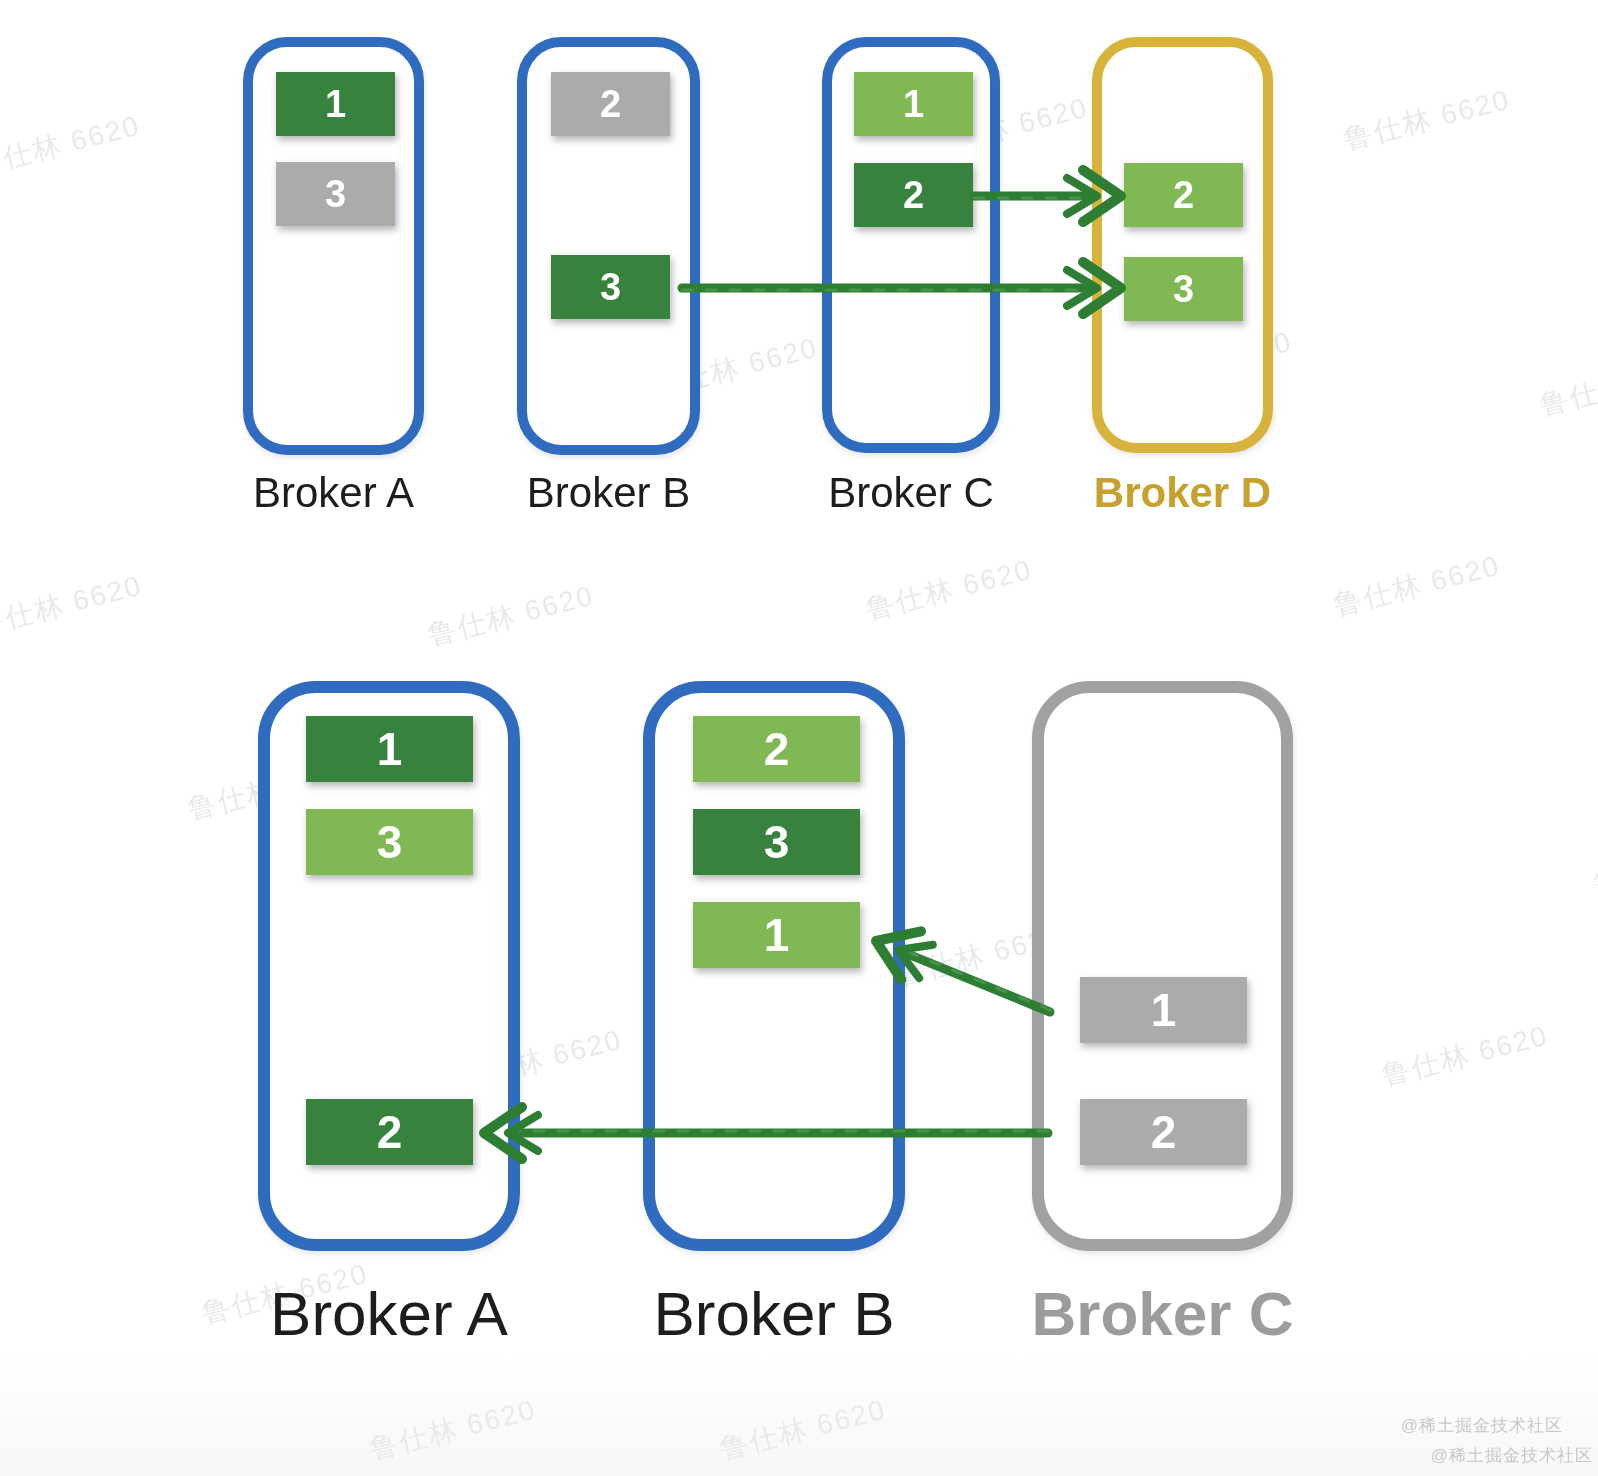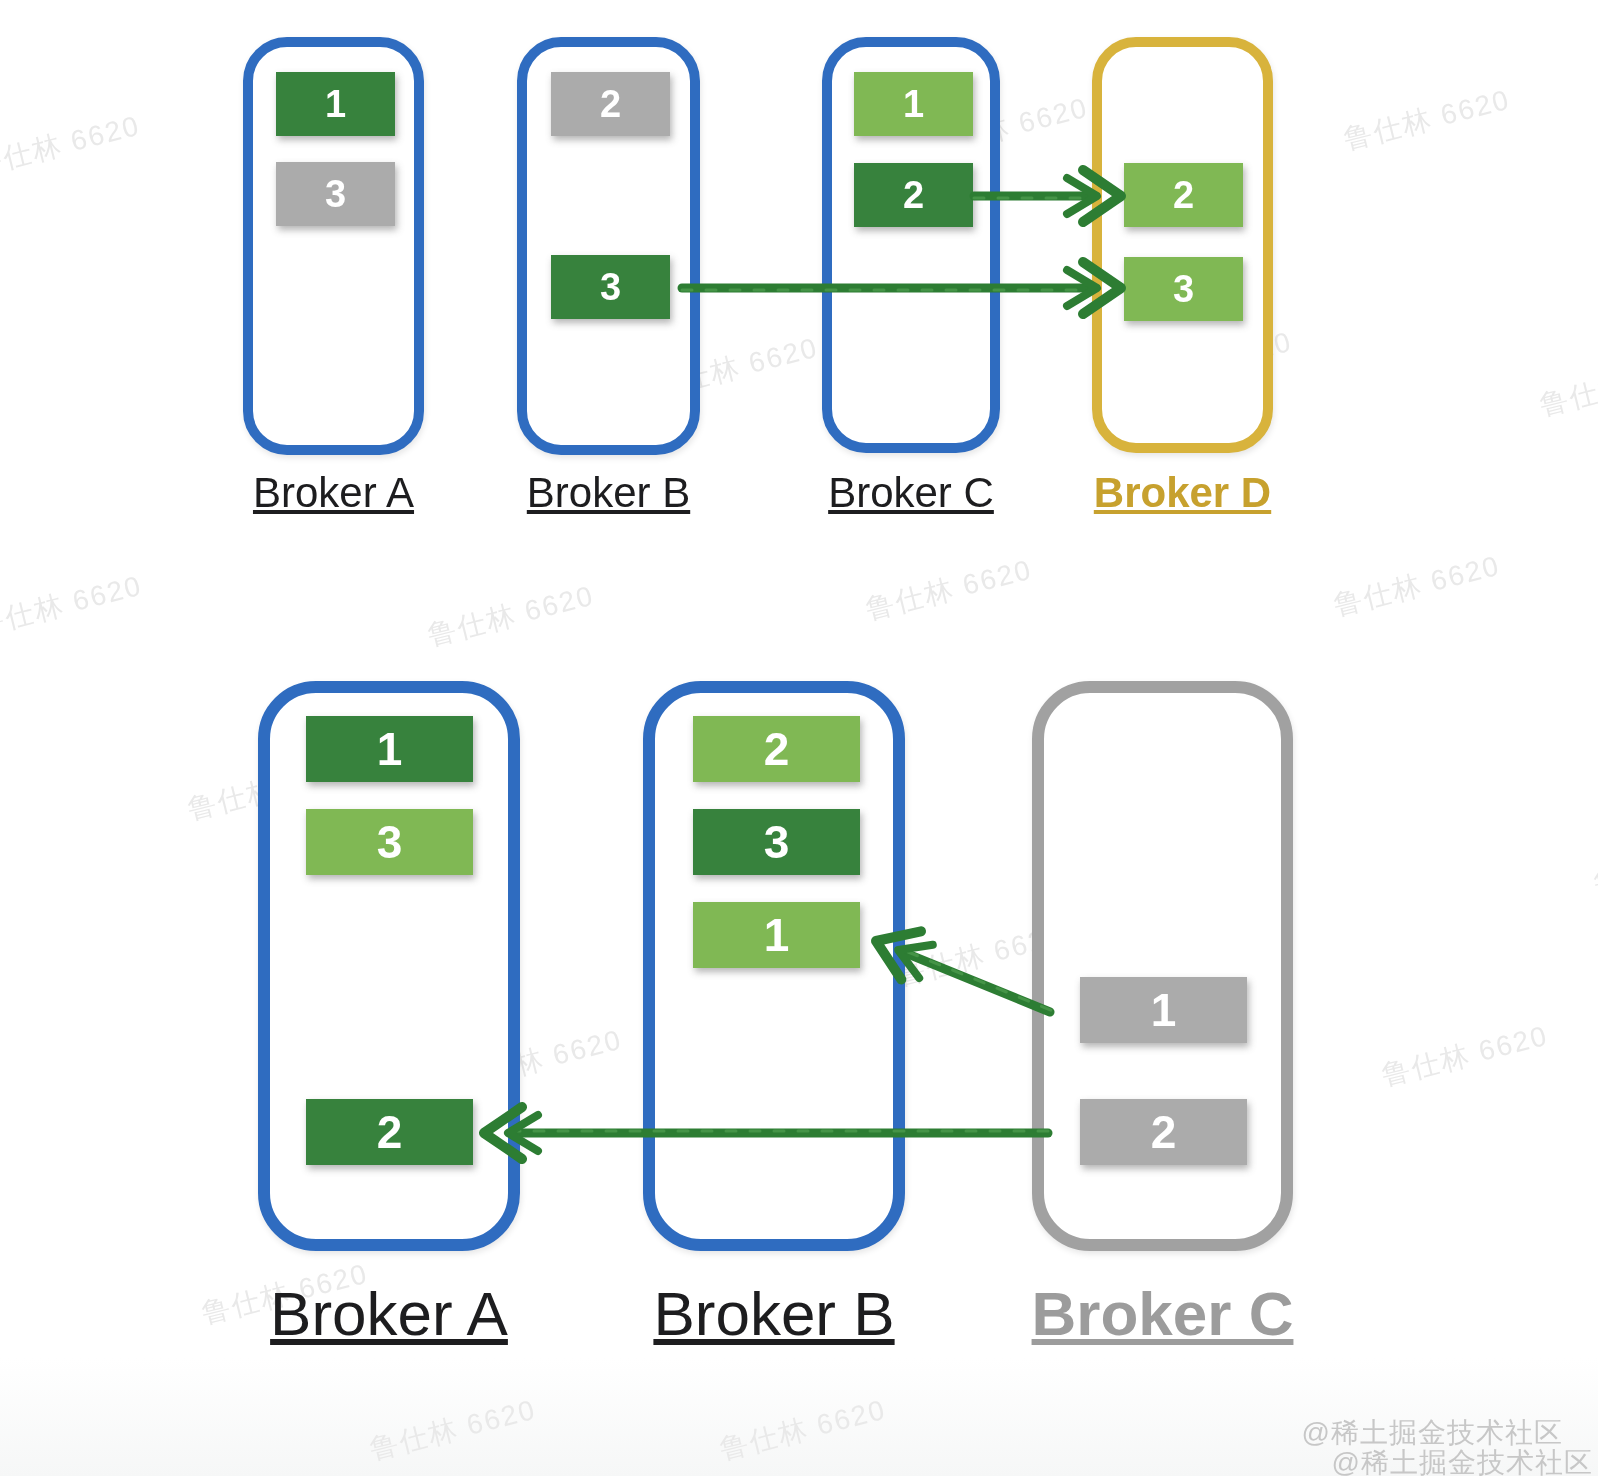--- a/index.html
+++ b/index.html
@@ -17,28 +17,28 @@
     position:absolute;border-style:solid;background:#ffffff;
     box-shadow:1px 3px 6px rgba(0,0,0,0.10);
   }
   .partition{
     position:absolute;display:flex;align-items:center;justify-content:center;
     color:#ffffff;font-weight:700;
     box-shadow:2px 4px 7px rgba(90,90,90,0.45);
   }
   .broker-label{
     position:absolute;transform:translateX(-50%);white-space:nowrap;
-    text-align:left;line-height:1.1;text-decoration:underline;
+    text-align:left;line-height:1.1;
   }
   .caption{
     position:absolute;transform:translateX(-50%);white-space:nowrap;
     font-size:32px;color:#2b2b2b;letter-spacing:1px;
   }
   .community{
-    position:absolute;white-space:nowrap;color:#c7c7c7;font-size:28px;
+    position:absolute;white-space:nowrap;color:#c7c7c7;font-size:17px;
     letter-spacing:1px;
   }
   svg#arrow-layer{position:absolute;left:0;top:0;pointer-events:none;}
 </style>
 </head>
 <body>
 
 <div id="canvas">
 
   <div id="watermark-layer">

